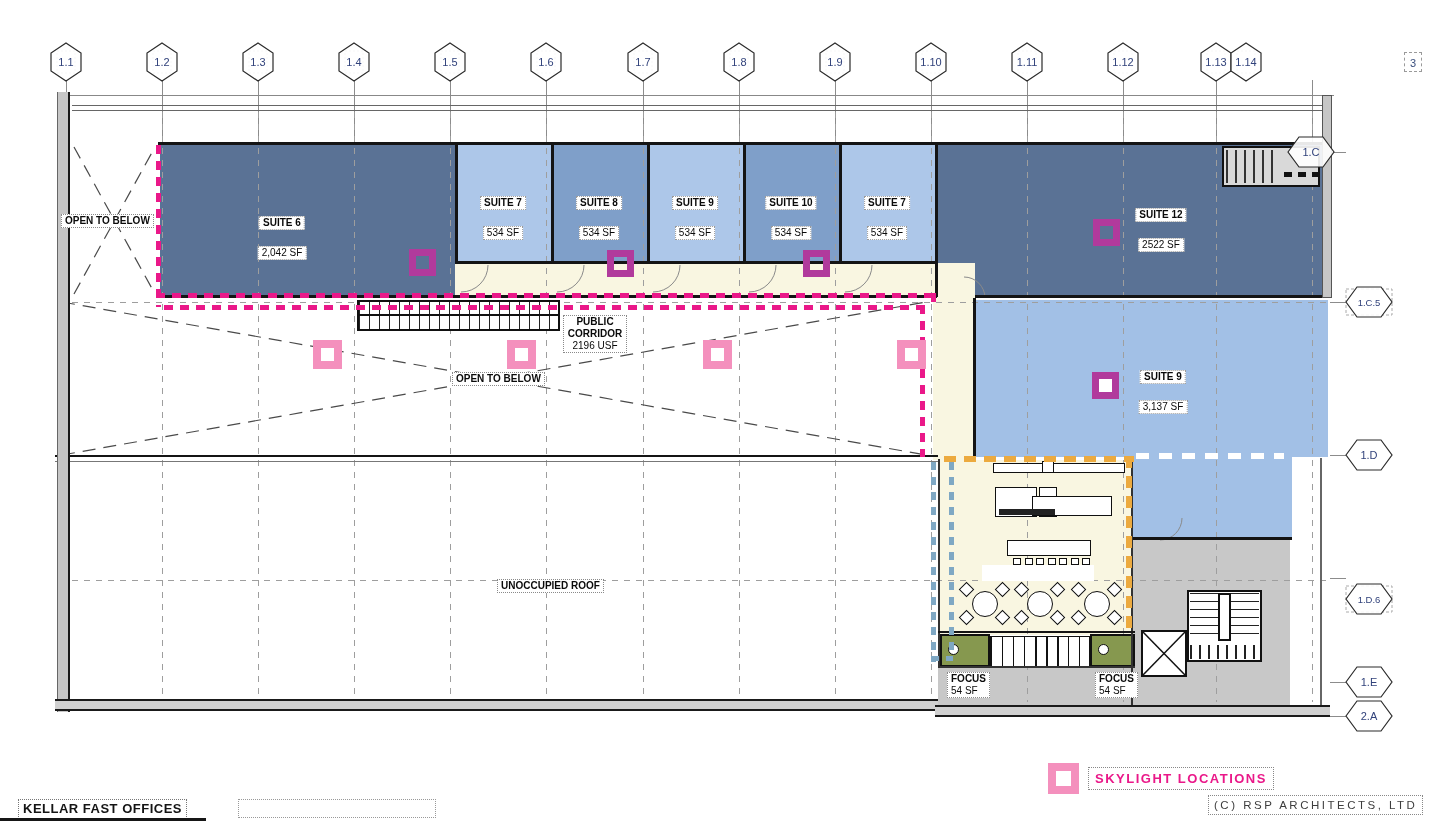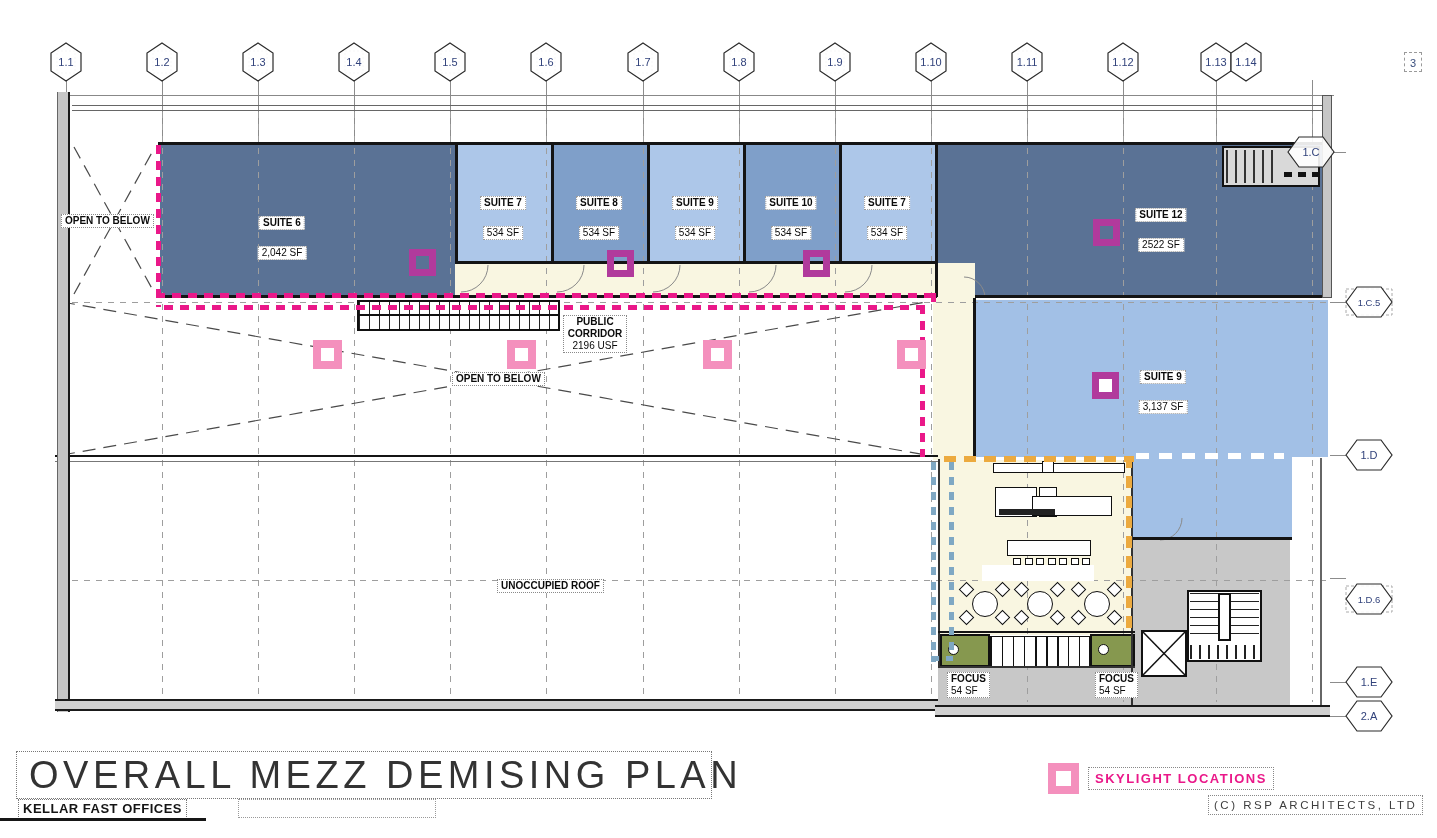--- a/index.html
+++ b/index.html
@@ -325,23 +325,20 @@
 
   <div class="plabel" style="left:947px;top:672px;">
     <span>FOCUS</span>
     <span class="sub">54 SF</span>
   </div>
   <div class="plabel" style="left:1095px;top:672px;">
     <span>FOCUS</span>
     <span class="sub">54 SF</span>
   </div>
 
-  <div id="title-box">
-    <div id="title-text">OVERALL MEZZ DEMISING PLAN</div>
-  </div>
   <div id="project-box">KELLAR FAST OFFICES</div>
   <div id="project-box2"></div>
   <div id="base-line"></div>
 
   <div id="legend-square"></div>
   <div id="legend-label">SKYLIGHT LOCATIONS</div>
   <div id="copyright">(C) RSP ARCHITECTS, LTD</div>
   <div id="sheet-number">3</div>
 </div>
 

